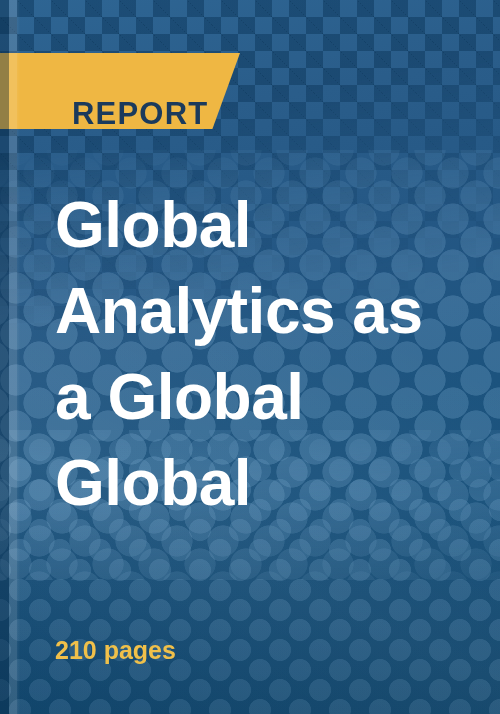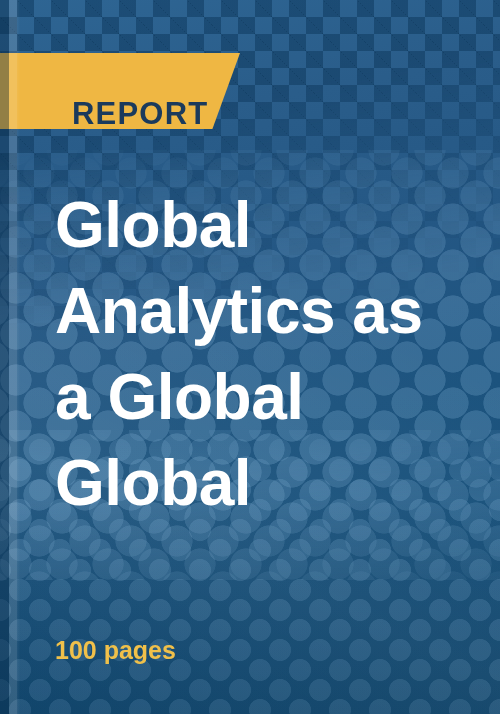--- a/index.html
+++ b/index.html
@@ -197,19 +197,19 @@
     <span class="banner-label">REPORT</span>
   </div>
 
   <div class="title">
     <span class="title-line">Global</span>
     <span class="title-line">Analytics as</span>
     <span class="title-line">a Global</span>
     <span class="title-line">Global</span>
   </div>
 
-  <div class="pages">100 pages</div>
+  <div class="pages">210 pages</div>
 
   <div class="spine-dark"></div>
   <div class="spine-light"></div>
   <div class="spine-edge"></div>
 
 </div>
 
 </body></html>

